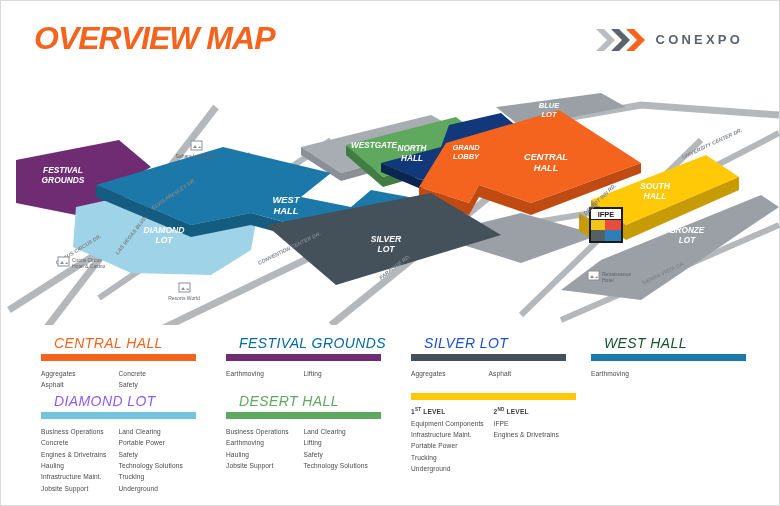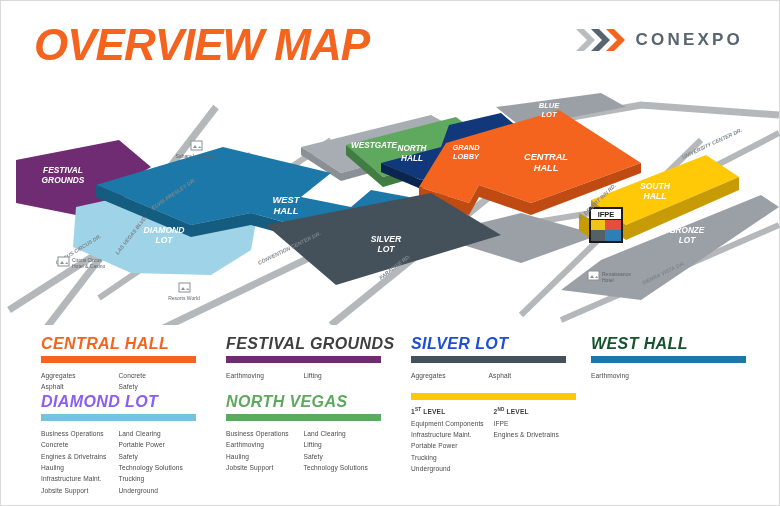--- a/index.html
+++ b/index.html
@@ -11,42 +11,42 @@
   }
   #page {
     position:relative; width:780px; height:506px;
     background:#fff; border:1px solid #d9d9d9;
   }
 
   
   #header { position:absolute; left:0; top:0; width:780px; height:86px; }
   #title {
     position:absolute; left:33px; top:19px;
-    font-size:44px; font-weight:bold; font-style:italic;
+    font-size:32px; font-weight:bold; font-style:italic;
     color:#F4641E; letter-spacing:-1px; white-space:nowrap;
   }
   #logo { position:absolute; right:38px; top:26px; display:flex; align-items:center; gap:9px; }
   #chevrons { display:flex; align-items:center; }
   #chevrons svg { display:block; }
   #logo-text { display:flex; flex-direction:column; line-height:1.12; }
   #logo-text .l1, #logo-text .l2 {
-    font-size:17px; font-weight:bold; color:#58646E; letter-spacing:3.2px; white-space:nowrap;
+    font-size:13px; font-weight:bold; color:#58646E; letter-spacing:3.2px; white-space:nowrap;
   }
   #logo-text .slash { color:#F4641E; }
 
   
   #map { position:absolute; left:0; top:84px; width:780px; height:240px; }
   #map svg { display:block; }
 
   
   #legend { position:absolute; left:0; top:326px; width:780px; height:178px; }
   .lg-sec { position:absolute; }
   .lg-title {
-    font-size:16px; font-weight:bold; font-style:italic;
-    letter-spacing:.4px; white-space:nowrap; margin-bottom:3px;
+    font-size:14px; font-weight:normal; font-style:italic;
+    letter-spacing:.4px; white-space:nowrap; margin-bottom:3px;margin-left:13px;
   }
   .lg-bar { height:7px; width:100%; }
   .lg-cols { display:flex; margin-top:7px; }
   .lg-col { width:50%; }
   .lg-sub {
     font-size:6.6px; font-weight:bold; color:#3c3c3c;
     letter-spacing:.2px; margin-bottom:2.5px; white-space:nowrap;
   }
   .lg-sub sup { font-size:4.6px; vertical-align:super; }
   .lg-item {
@@ -253,21 +253,21 @@
           <div class="lg-item">Asphalt</div>
         </div>
         <div class="lg-col">
           <div class="lg-item">Concrete</div>
           <div class="lg-item">Safety</div>
         </div>
       </div>
     </div>
 
     <div class="lg-sec" style="left:225px; top:8px; width:155px;">
-      <div class="lg-title" style="color:#404040;">FESTIVAL GROUNDS</div>
+      <div class="lg-title" style="color:#0369a1;">FESTIVAL GROUNDS</div>
       <div class="lg-bar" style="background:#6F2C72;"></div>
       <div class="lg-cols">
         <div class="lg-col">
           <div class="lg-item">Earthmoving</div>
         </div>
         <div class="lg-col">
           <div class="lg-item">Lifting</div>
         </div>
       </div>
     </div>
@@ -313,21 +313,21 @@
           <div class="lg-item">Portable Power</div>
           <div class="lg-item">Safety</div>
           <div class="lg-item">Technology Solutions</div>
           <div class="lg-item">Trucking</div>
           <div class="lg-item">Underground</div>
         </div>
       </div>
     </div>
 
     <div class="lg-sec" style="left:225px; top:66px; width:155px;">
-      <div class="lg-title" style="color:#5FA95E;">NORTH VEGAS</div>
+      <div class="lg-title" style="color:#5FA95E;">DESERT HALL</div>
       <div class="lg-bar" style="background:#5FA95E;"></div>
       <div class="lg-cols">
         <div class="lg-col">
           <div class="lg-item">Business Operations</div>
           <div class="lg-item">Earthmoving</div>
           <div class="lg-item">Hauling</div>
           <div class="lg-item">Jobsite Support</div>
         </div>
         <div class="lg-col">
           <div class="lg-item">Land Clearing</div>

